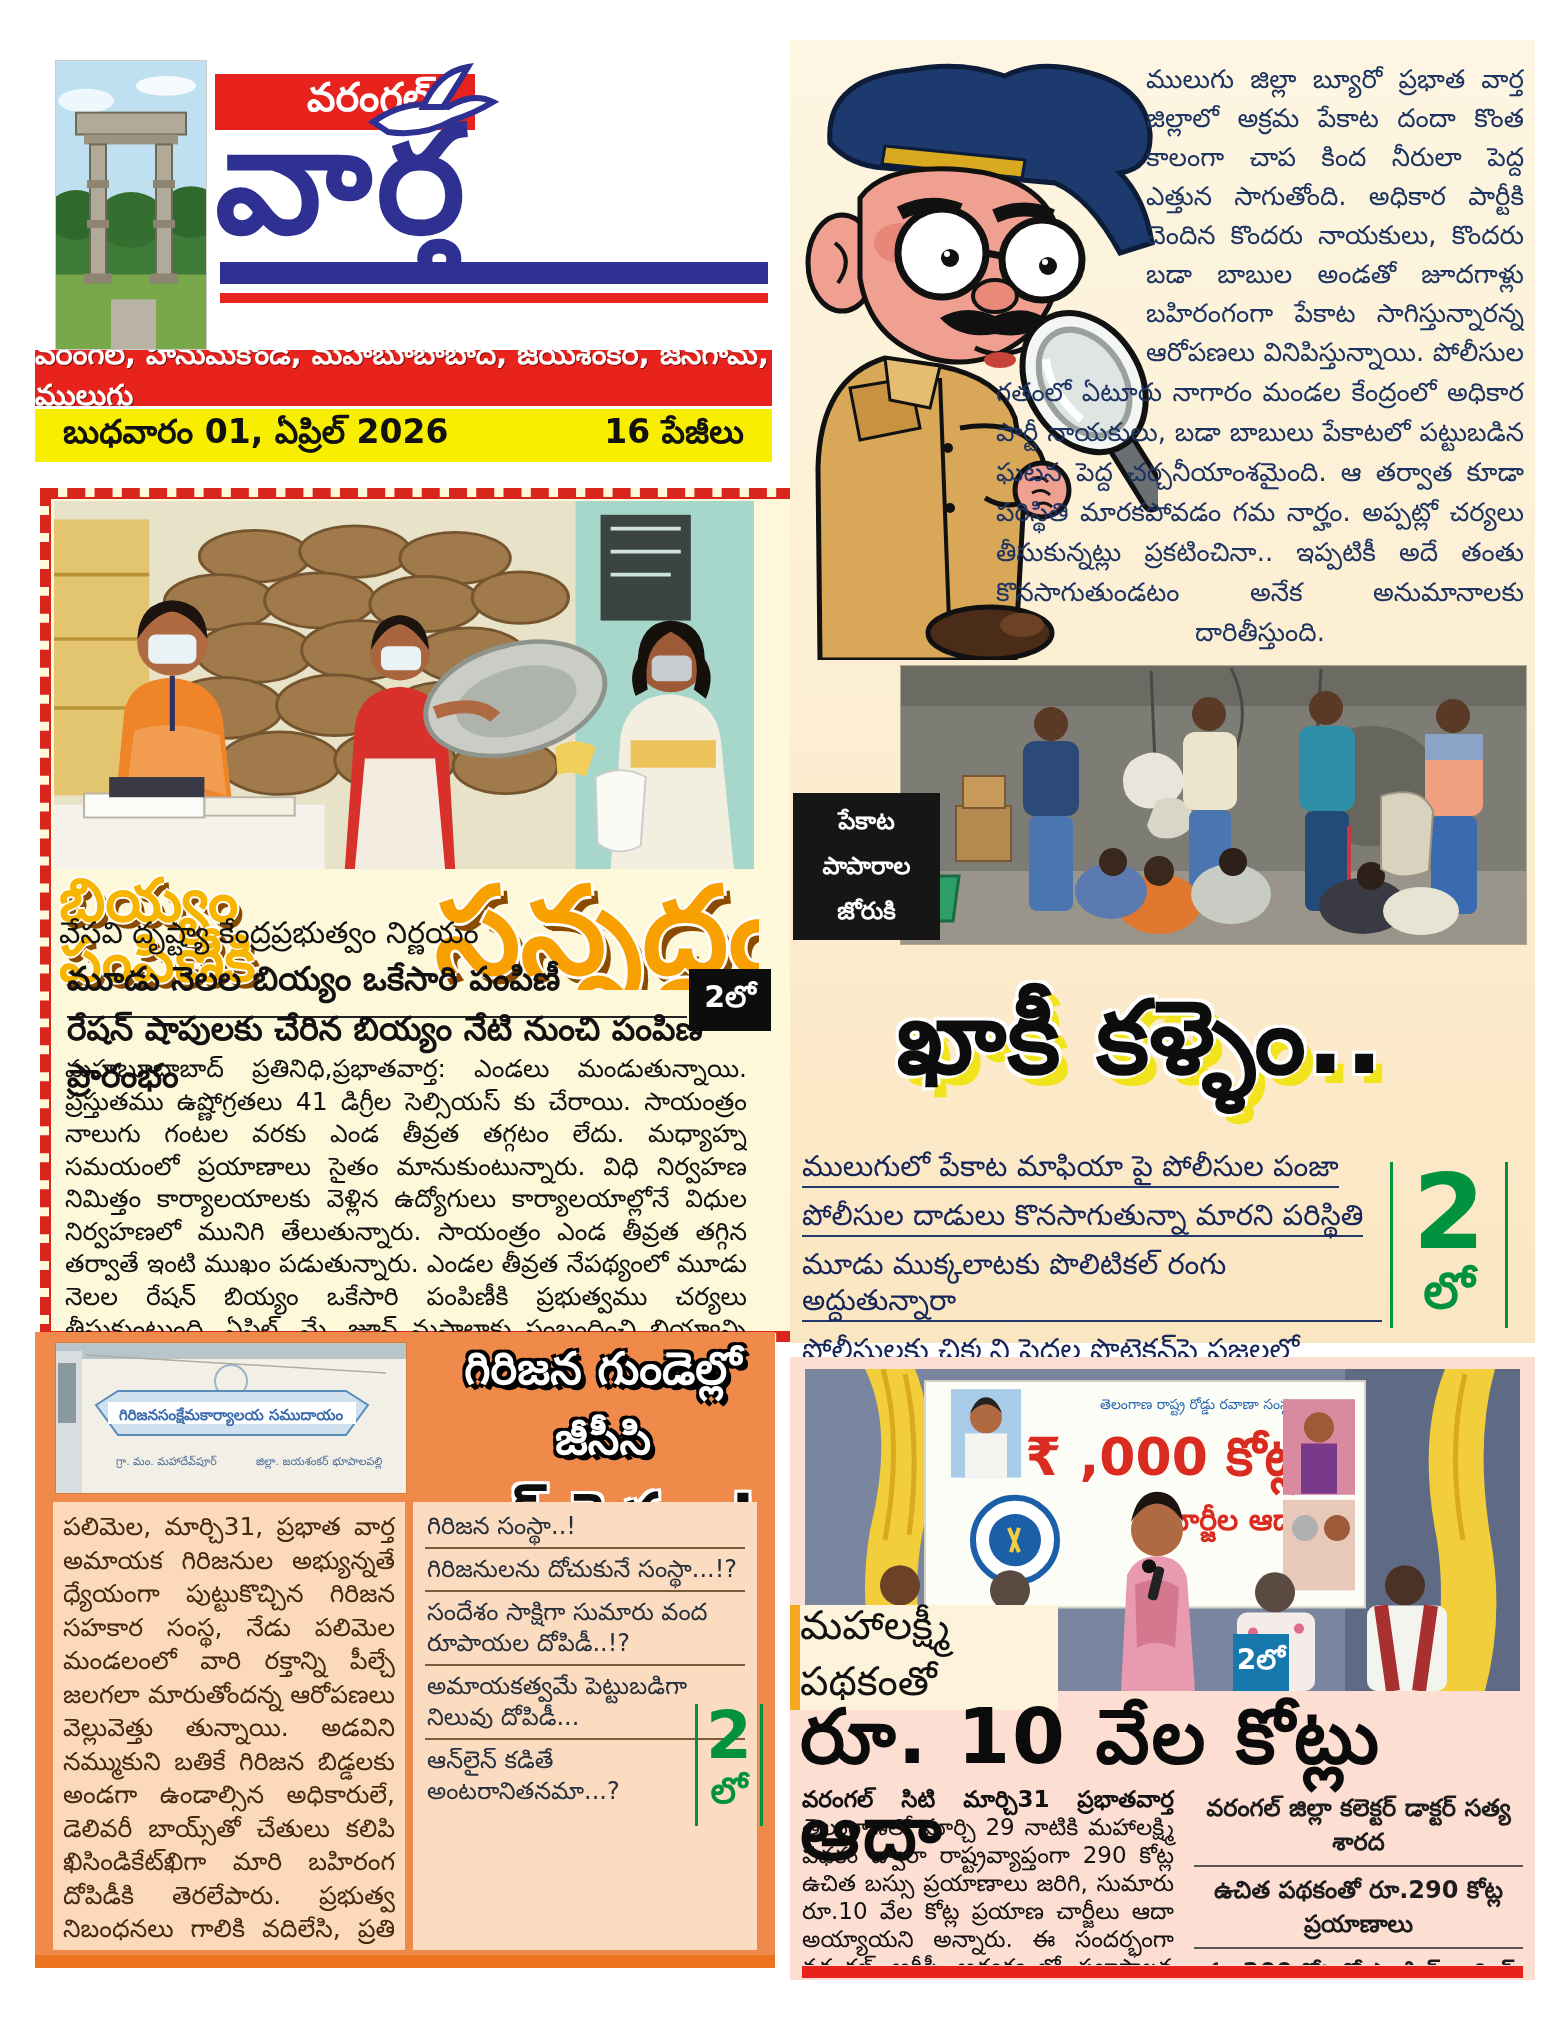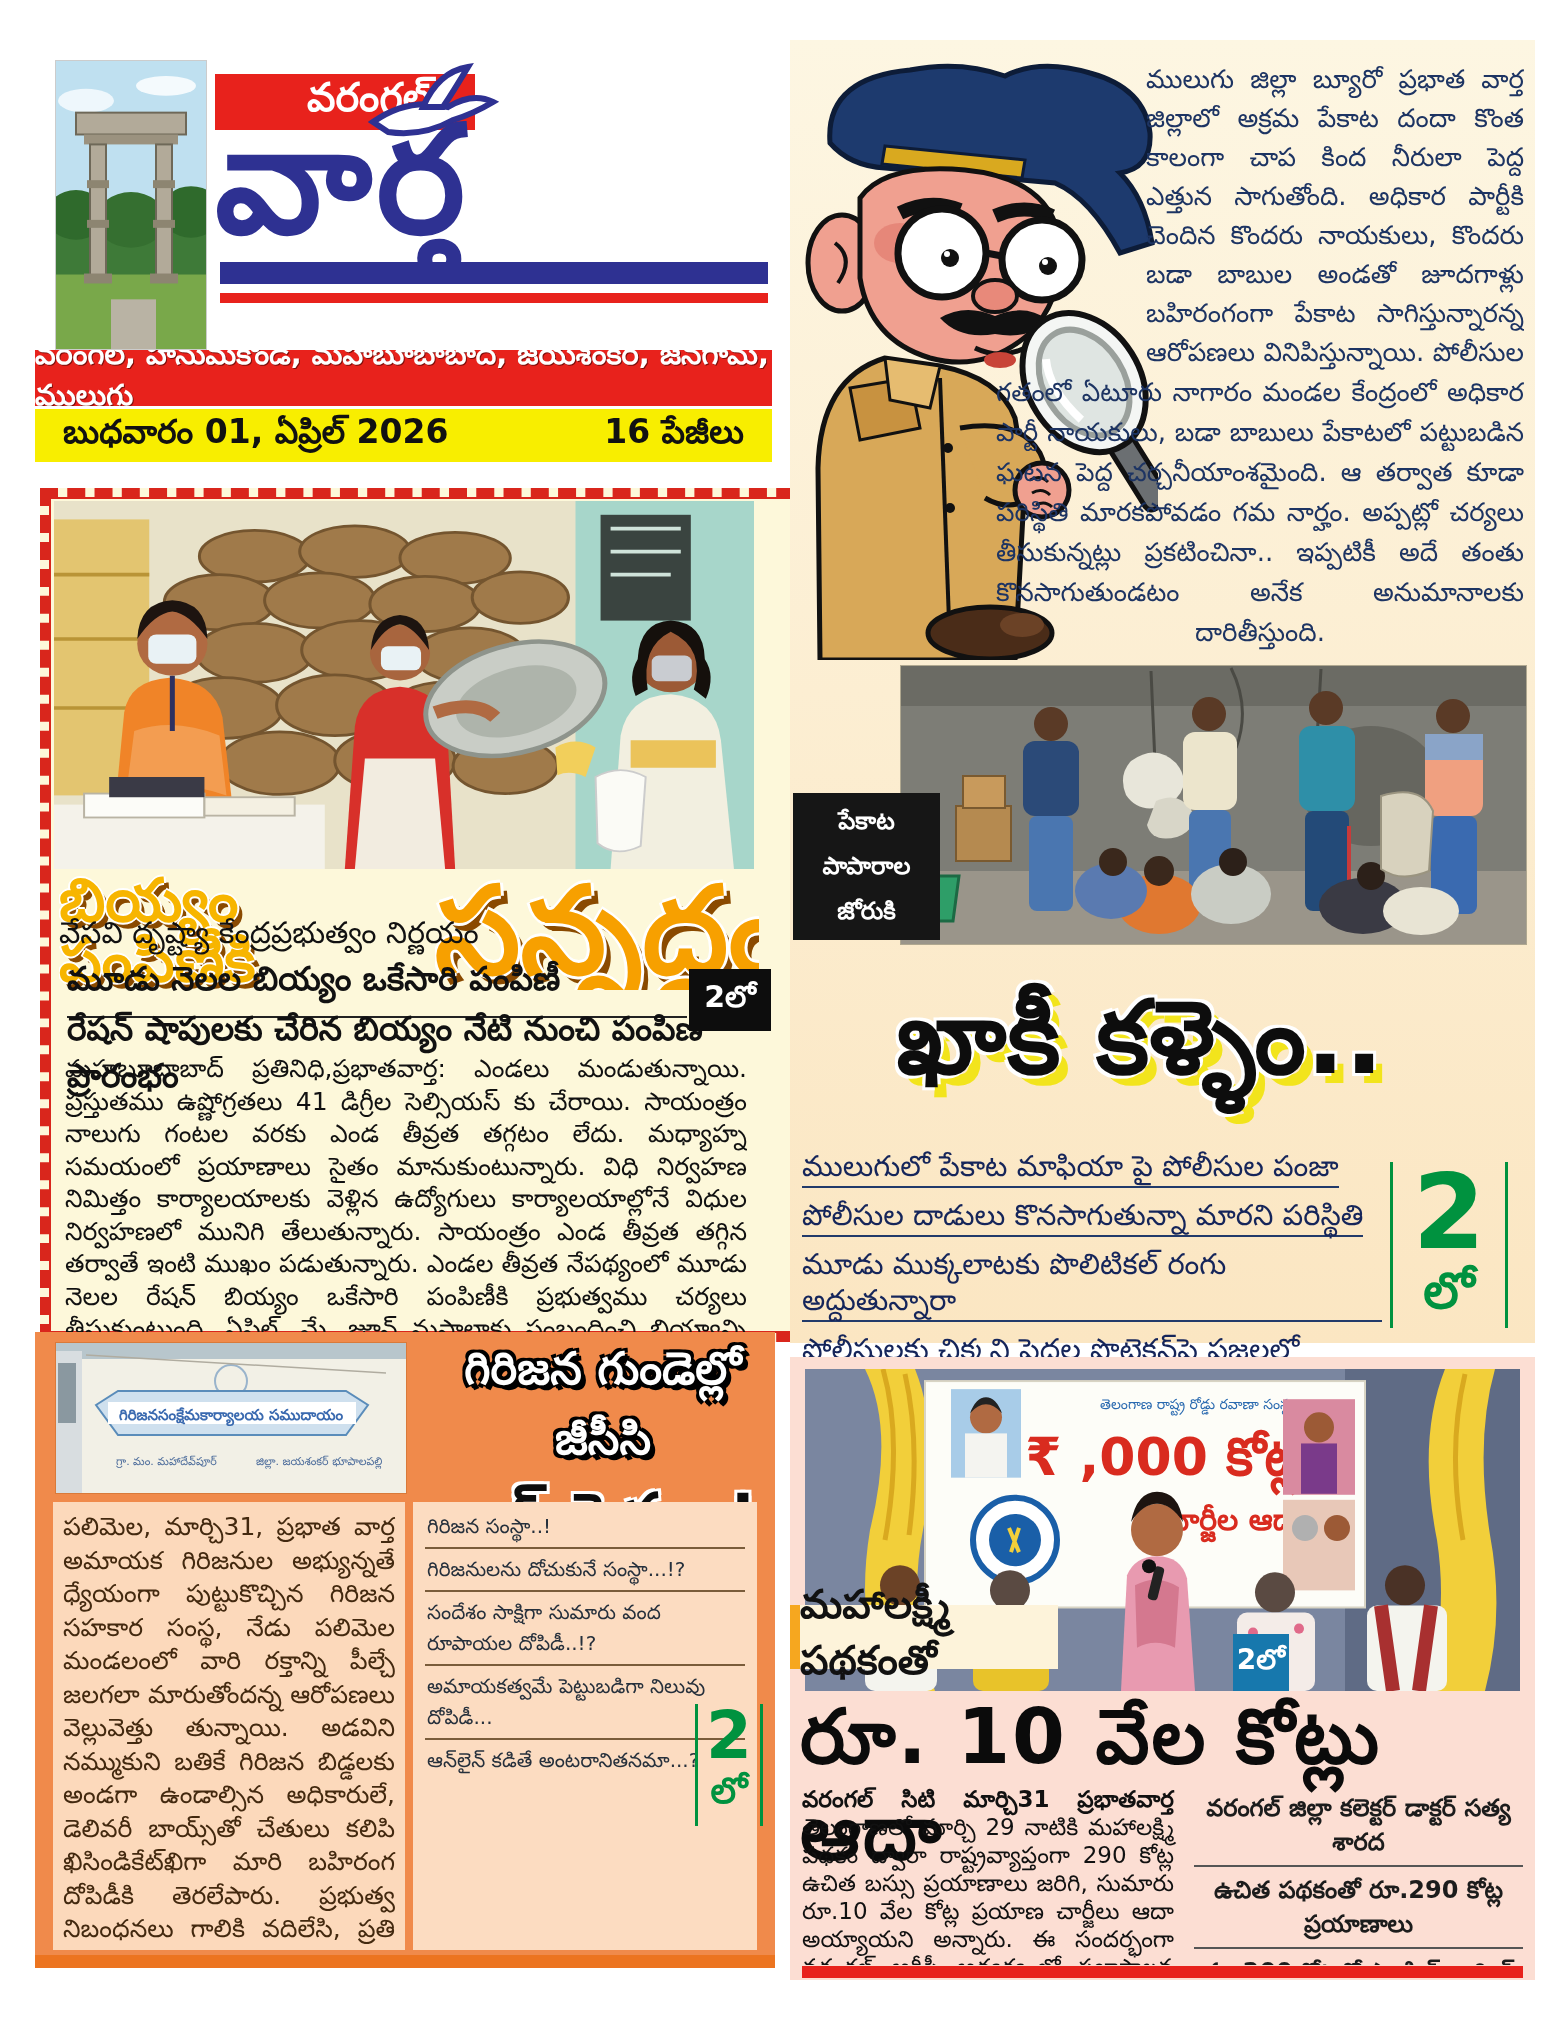--- a/index.html
+++ b/index.html
@@ -54,21 +54,21 @@
   .sign-photo{left:20px;top:10px;width:350px;height:150px;border:1px solid #d97a3a;}
   .gas-head{left:372px;top:2px;width:366px;text-align:center;}
   .gas-h1{font-size:45px;font-weight:bold;color:#ffffff;line-height:70px;
           text-shadow:-3px -3px 0 #000,3px -3px 0 #000,-3px 3px 0 #000,3px 3px 0 #000,5px 5px 0 #000;padding-left:26px;}
   .gas-h2{font-size:63px;font-weight:bold;color:#0d0d0d;line-height:86px;
           text-shadow:-3px -3px 0 #fff,3px -3px 0 #fff,-3px 3px 0 #fff,3px 3px 0 #fff;}
   .gas-cols{left:18px;top:170px;width:704px;height:448px;display:flex;gap:8px;}
   .gas-left{width:352px;background:#fcd9bb;color:#43290f;font-size:25px;line-height:33.5px;
             text-align:justify;text-align-last:center;padding:8px 10px;box-sizing:border-box;overflow:hidden;}
   .gas-right{flex:1;background:#fcdcc1;padding:4px 12px;box-sizing:border-box;overflow:hidden;position:relative;}
-  .point{font-size:20px;line-height:31px;color:#26303c;padding:5px 2px;
+  .point{font-size:24px;line-height:31px;color:#26303c;padding:5px 2px;
          border-bottom:2px solid #7a5c3a;}
   .point:last-child{border-bottom:none;}
   .green-ref{left:660px;top:372px;width:62px;height:122px;border-left:3px solid #00923f;
              border-right:3px solid #00923f;color:#00923f;text-align:center;font-weight:bold;}
   .green-ref .n{font-size:66px;line-height:64px;display:block;}
   .green-ref .s{font-size:36px;line-height:46px;display:block;}
   .orange-rule{left:0;bottom:0;width:740px;height:13px;background:#ec7420;}
 
   
   #khaki{left:790px;top:40px;width:745px;height:1303px;
@@ -90,23 +90,23 @@
   .bullet span{display:inline-block;font-size:29px;line-height:36px;color:#15255a;
                border-bottom:2px solid #223a6a;padding-bottom:2px;}
   .green-ref2{left:600px;top:1122px;width:112px;height:166px;border-left:3px solid #00923f;
               border-right:3px solid #00923f;color:#00923f;text-align:center;font-weight:bold;}
   .green-ref2 .n{font-size:104px;line-height:100px;display:block;}
   .green-ref2 .s{font-size:50px;line-height:58px;display:block;}
 
   
   #mah{left:790px;top:1357px;width:745px;height:623px;background:#fcded3;}
   .stage-photo{left:15px;top:12px;width:715px;height:322px;}
-  .kicker{left:0;top:248px;width:268px;height:64px;background:#fdf3da;
+  .kicker{left:0;top:248px;width:268px;height:105px;background:#fdf3da;
           border-left:10px solid #f6a71f;box-sizing:border-box;display:flex;align-items:center;
-          justify-content:center;font-size:40px;font-weight:bold;color:#111111;}
+          justify-content:center;font-size:40px;font-weight:normal;color:#111111;}
   .blue-ref{left:443px;top:277px;width:56px;height:57px;background:#1778ad;color:#ffffff;
             font-size:28px;font-weight:bold;display:flex;align-items:center;justify-content:center;}
   .mah-headline{left:10px;top:332px;width:725px;font-size:76px;font-weight:bold;color:#0b0b0b;
                 line-height:96px;letter-spacing:2px;}
   .mah-cols{left:12px;top:428px;width:721px;height:180px;display:flex;gap:20px;overflow:hidden;}
   .mah-left{width:372px;font-size:23px;line-height:28px;color:#111111;text-align:justify;}
   .mah-right{flex:1;text-align:center;color:#1c1c1c;font-weight:bold;}
   .hl-item{font-size:24px;line-height:34px;padding:6px 0;border-bottom:2px solid #555555;}
   .hl-item:last-child{border-bottom:none;}
   .red-rule{left:12px;bottom:2px;width:721px;height:12px;background:#e8221c;}

